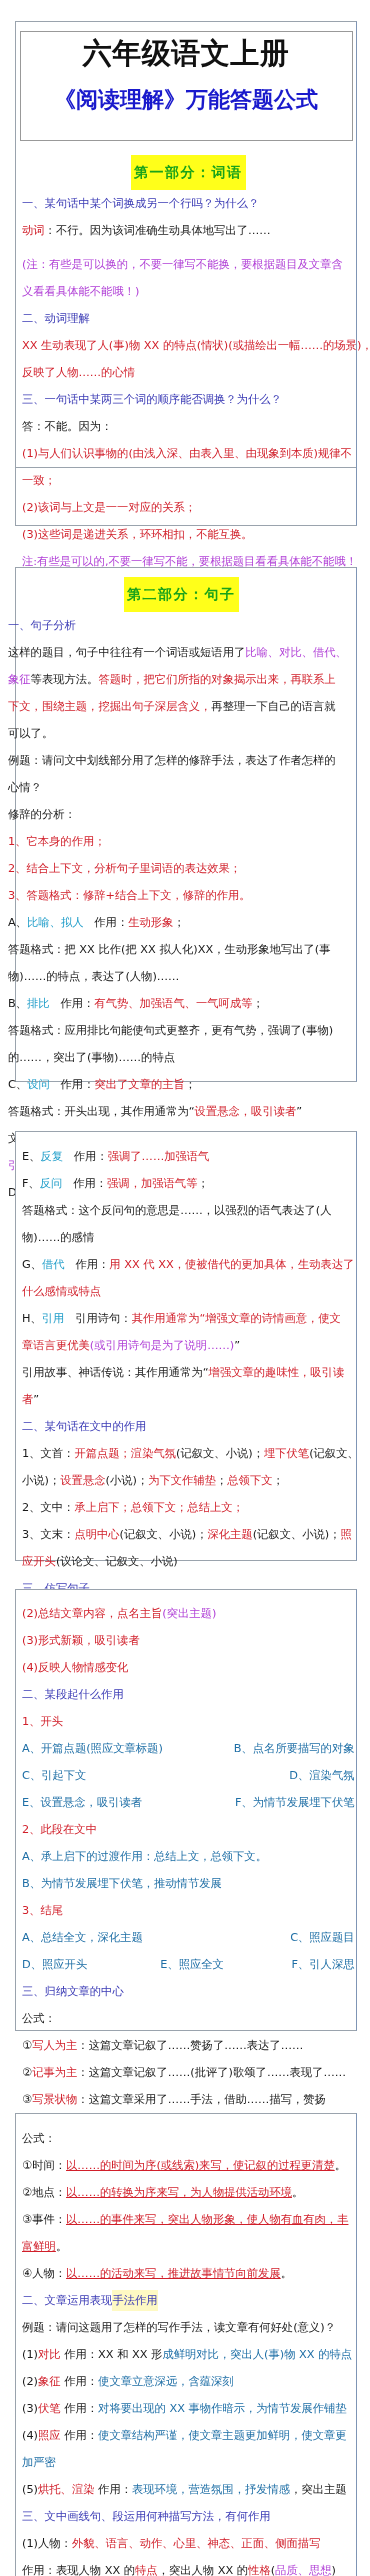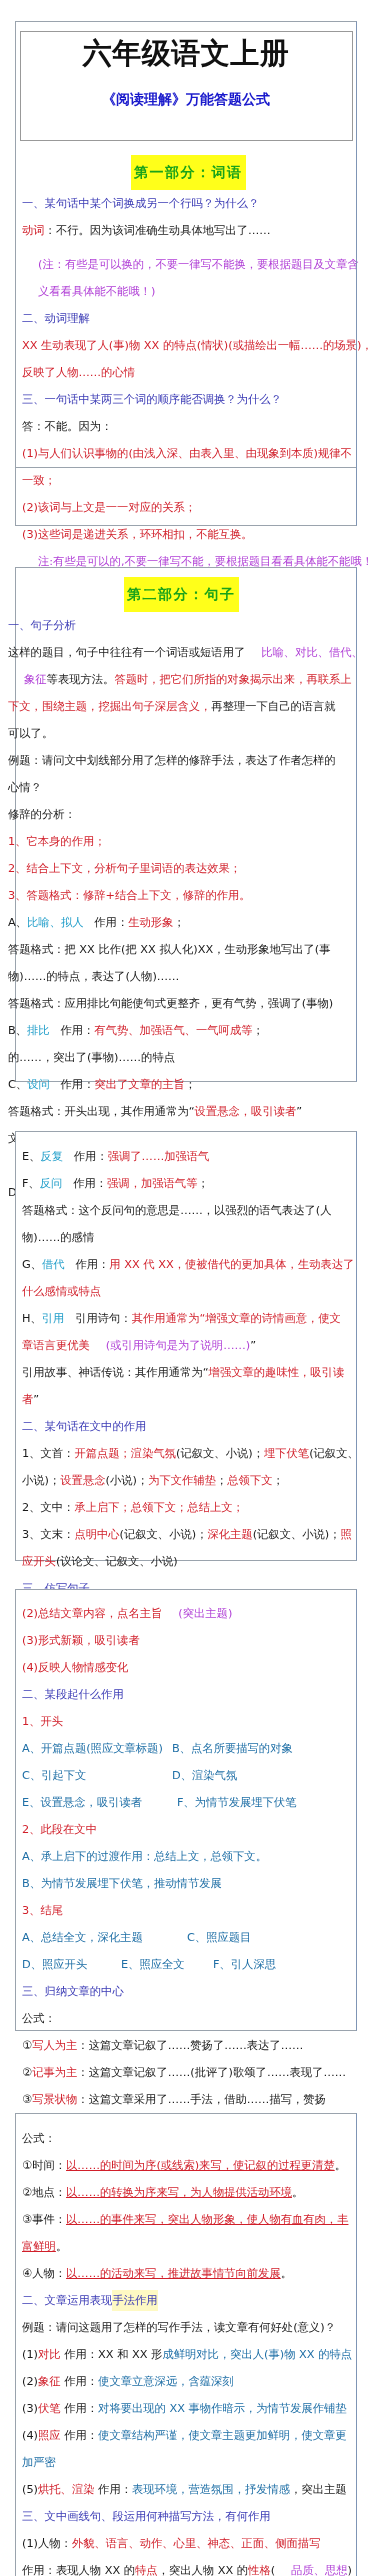--- a/index.html
+++ b/index.html
@@ -5,31 +5,31 @@
   html, body { margin: 0; padding: 0; background: #ffffff; }
   body { width: 370px; height: 3672px; position: relative; overflow: hidden;
          font-family: "DejaVu Sans", "Liberation Sans", sans-serif; color: #1a1a1a; }
   .card { position: absolute; left: 15px; width: 342px; border: 0.5px solid #9aa3ad;
           border-right-color: #7f95b5; background: #fff; box-sizing: border-box; }
   .title-box { position: absolute; left: 19.6px; top: 31px; width: 333px; height: 110px;
                border: 0.5px solid #999; box-sizing: border-box; text-align: center; }
   .title-main { font-family: "DejaVu Serif", "Liberation Serif", serif; font-weight: bold;
                 font-size: 29px; line-height: 29px; margin-top: 7px; color: #111; letter-spacing: 0.5px; }
   .title-sub { font-family: "DejaVu Serif", "Liberation Serif", serif; font-weight: bold;
-               font-size: 14px; line-height: 20.6px; margin-top: 20.6px; color: #1a1acc; }
+               font-size: 22px; line-height: 20.6px; margin-top: 20.6px; color: #1a1acc; }
   .part { display: block; width: fit-content; margin: 0 auto; background: #ffff1a; color: #1aa31a;
           font-family: "DejaVu Serif", "Liberation Serif", serif; font-weight: bold; font-size: 14px;
           line-height: 14.4px; padding: 10.3px 3.1px; letter-spacing: 1.5px; }
   .content { position: absolute; left: 7.2px; right: 7.2px; }
   .ln { font-size: 11.3px; line-height: 27px; white-space: nowrap; }
   .h { color: #3b3bb5; }
   .r { color: #d11f2a; }
-  .p { color: #b03fd6; margin-left: 16px; }
+  .p { color: #b03fd6; }
   .c { color: #1f9dc9; }
-  .b { color: #1f6fa6; }
+  .b { color: #1f6fa6; justify-content: space-between; }
   .u { text-decoration: underline; text-decoration-color: #d11f2a; }
   .hl { background: #fef9c3; }
   .cols { display: flex; }
 </style>
 </head>
 <body>
 
 <div class="card" style="top:20.6px;height:229px;"></div>
 <div class="title-box">
   <div class="title-main">六年级语文上册</div>
@@ -74,22 +74,22 @@
   <div class="ln">可以了。</div>
   <div class="ln">例题：请问文中划线部分用了怎样的修辞手法，表达了作者怎样的</div>
   <div class="ln">心情？</div>
   <div class="ln">修辞的分析：</div>
   <div class="ln r">1、它本身的作用；</div>
   <div class="ln r">2、结合上下文，分析句子里词语的表达效果；</div>
   <div class="ln r">3、答题格式：修辞+结合上下文，修辞的作用。</div>
   <div class="ln"><span>A、</span><span class="c">比喻、拟人</span>&nbsp;&nbsp;&nbsp;<span>作用：</span><span class="r">生动形象</span><span>；</span></div>
   <div class="ln">答题格式：把 XX 比作(把 XX 拟人化)XX，生动形象地写出了(事</div>
   <div class="ln">物)……的特点，表达了(人物)……</div>
+  <div class="ln"><span>B、</span><span class="c">排比</span>&nbsp;&nbsp;&nbsp;<span>作用：</span><span class="r">有气势、加强语气、一气呵成等</span><span>；</span></div>
   <div class="ln">答题格式：应用排比句能使句式更整齐，更有气势，强调了(事物)</div>
-  <div class="ln"><span>B、</span><span class="c">排比</span>&nbsp;&nbsp;&nbsp;<span>作用：</span><span class="r">有气势、加强语气、一气呵成等</span><span>；</span></div>
   <div class="ln">的……，突出了(事物)……的特点</div>
   <div class="ln"><span>C、</span><span class="c">设问</span>&nbsp;&nbsp;&nbsp;<span>作用：</span><span class="r">突出了文章的主旨</span><span>；</span></div>
   <div class="ln"><span>答题格式：开头出现，其作用通常为“</span><span class="r">设置悬念，吸引读者</span><span>”</span></div>
   <div class="ln"><span>文中或结尾出现，其作用通常为“</span><span class="r">引起了对……的问题的关注</span><span class="p">(或</span></div>
   <div class="ln"><span class="p">引人深思)</span><span>，</span><span class="r">给人以启迪，突出了文章的主旨</span><span>”</span></div>
   <div class="ln"><span>D、</span><span class="c">对比</span>&nbsp;&nbsp;&nbsp;<span>作用：</span><span class="r">强调了……突出了……</span></div>
 </div>
 
 <div class="card" style="top:1131px;height:430px;"></div>
 <div class="content" style="top:1143px;left:22px;right:15.5px;">

